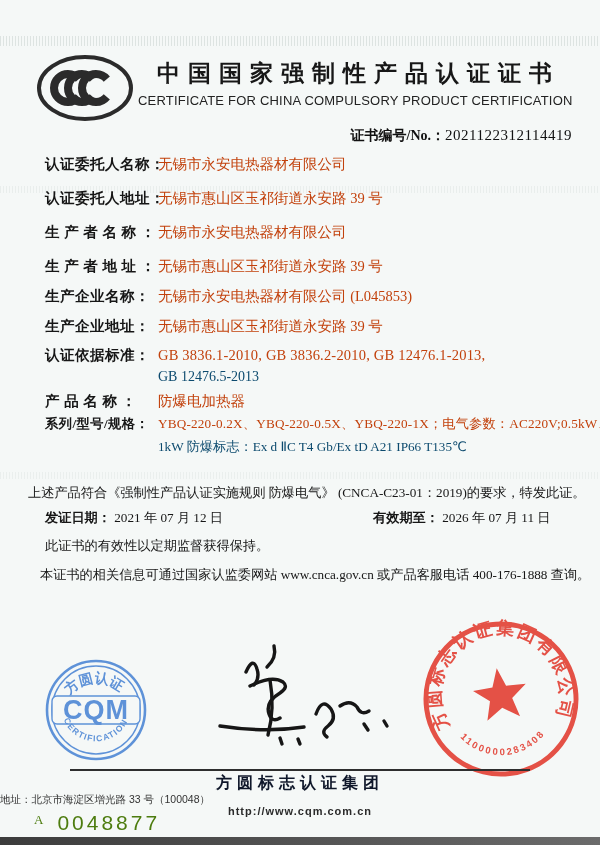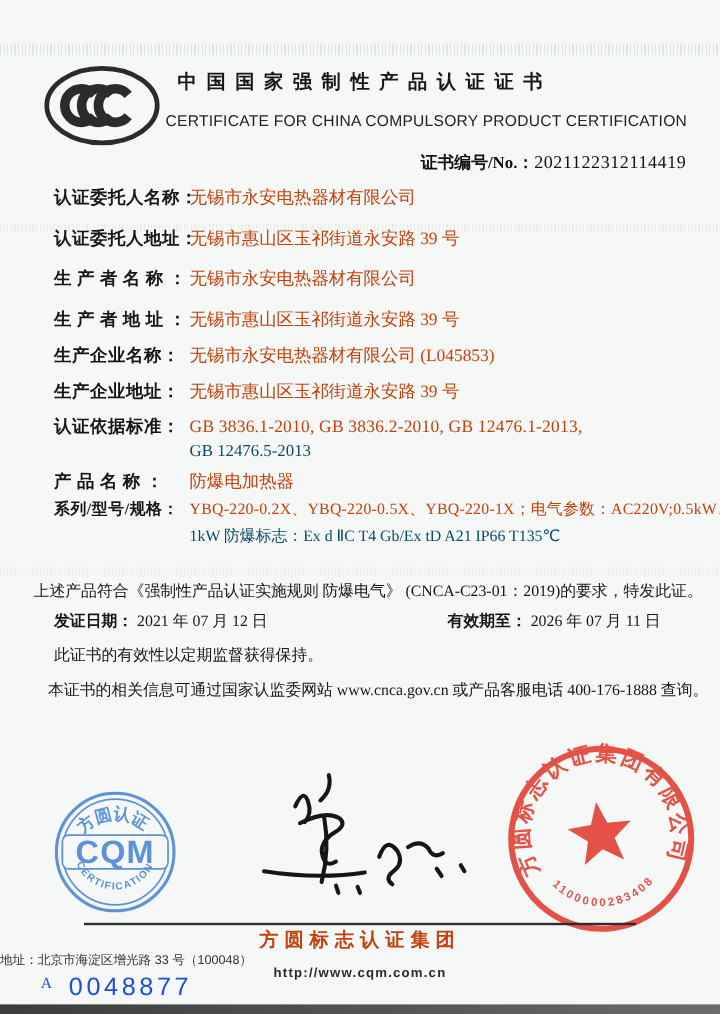--- a/index.html
+++ b/index.html
@@ -18,21 +18,21 @@
     pointer-events:none;
   }
   .tex1{top:36px;height:10px;}
   .tex2{top:186px;height:7px;opacity:.5;}
   .tex3{top:472px;height:7px;opacity:.45;}
 
   
   .ccc-logo{position:absolute;left:33px;top:50px;}
   .title-zh{
     position:absolute;left:148px;top:58px;width:412px;
-    text-align:left;font-size:16px;font-weight:700;letter-spacing:8px;
+    text-align:right;font-size:23px;font-weight:700;letter-spacing:8px;
     color:#171717;white-space:nowrap;
   }
   .title-en{
     position:absolute;left:138px;top:93px;width:432px;
     text-align:center;font-size:13px;letter-spacing:0.2px;
     font-family:"Liberation Sans", sans-serif;color:#222;white-space:nowrap;
   }
   .cert-no{
     position:absolute;right:28px;top:127px;
     font-size:14px;color:#111;white-space:nowrap;margin-left:48px;
@@ -50,21 +50,21 @@
   .bold-lbl{font-weight:600;}
 
   
   .cqm-logo{position:absolute;left:44px;top:658px;}
   .signature{position:absolute;left:212px;top:638px;}
   .red-stamp{position:absolute;left:420px;top:618px;opacity:0.88;transform:rotate(-8deg);}
 
   .footer-line{position:absolute;left:70px;top:769px;width:460px;border-top:2px solid #2e2e2e;}
   .footer-org{
     position:absolute;left:0;top:773px;width:600px;text-align:center;
-    font-size:16px;font-weight:700;letter-spacing:5px;color:#c2410c;
+    font-size:16px;font-weight:700;letter-spacing:5px;color:#0f172a;
   }
   .footer-addr{
     position:absolute;left:0;top:793px;width:600px;text-align:left;
     font-size:10.5px;color:#333;font-family:"Liberation Sans", sans-serif;
   }
   .footer-url{
     position:absolute;left:0;top:805px;width:600px;text-align:center;
     font-size:11px;font-weight:700;letter-spacing:1px;color:#2a2a2a;
     font-family:"Liberation Sans", sans-serif;
   }
@@ -186,19 +186,19 @@
     <text font-size="9.5" font-weight="600" fill="#e23b2e" letter-spacing="2.2" font-family="'Liberation Sans', sans-serif">
       <textPath href="#stampNum" startOffset="4">1100000283408</textPath>
     </text>
   </svg>
 
   <div class="footer-line"></div>
   <div class="footer-org">方圆标志认证集团</div>
   <div class="footer-addr">地址：北京市海淀区增光路 33 号（100048）</div>
   <div class="footer-url">http://www.cqm.com.cn</div>
 
-  <div class="serial" style="color:#1d4ed8">
+  <div class="serial" style="color:#4d7c0f">
     <span class="pre">A</span><span class="no">0048877</span>
   </div>
 
   <div class="bottom-bar"></div>
 
 </div>
 
 </body></html>

